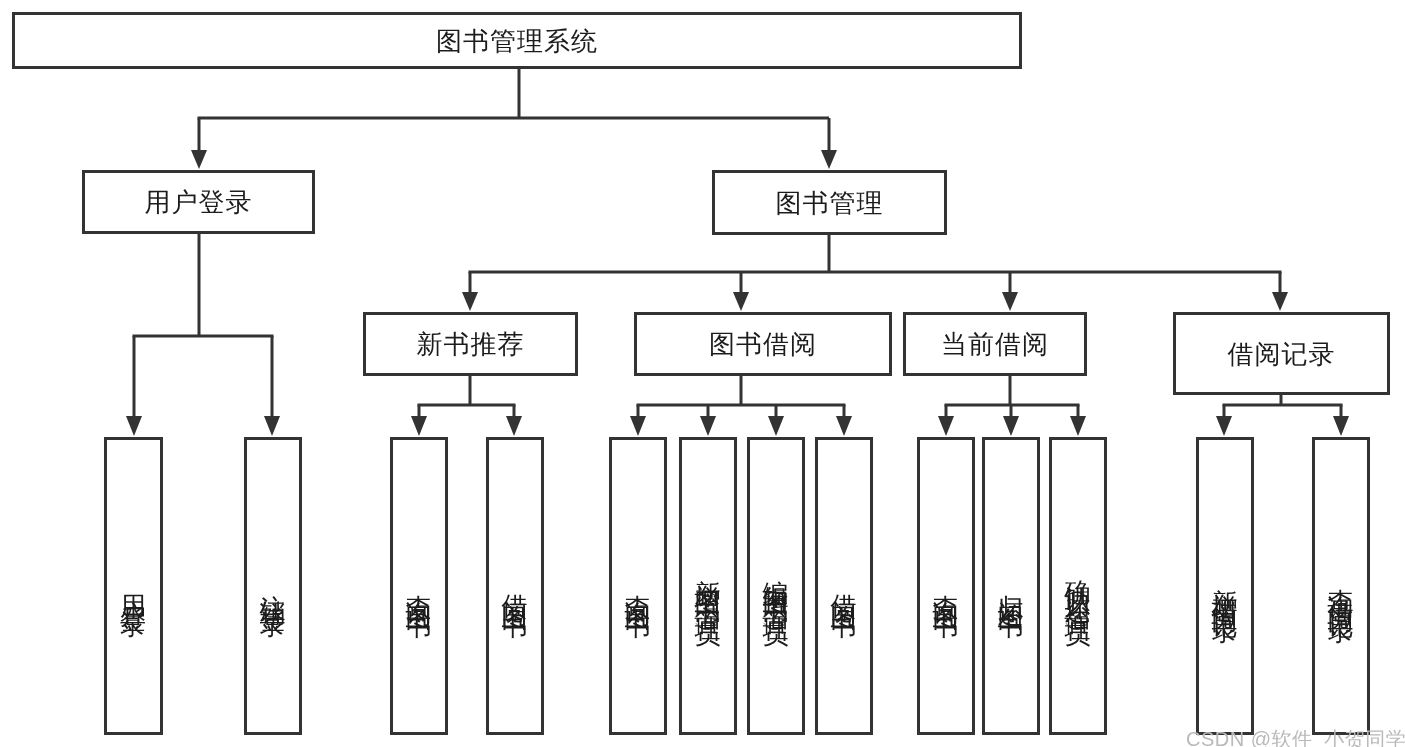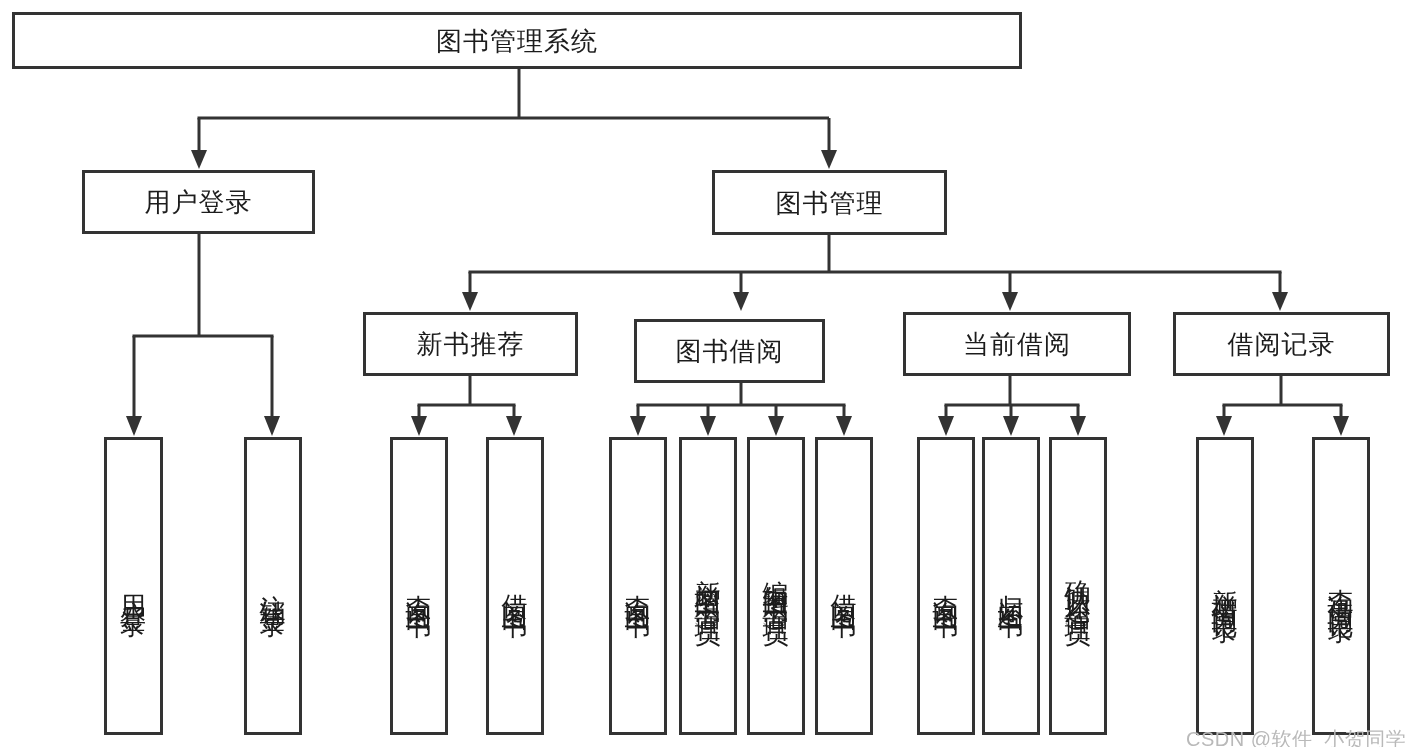--- a/index.html
+++ b/index.html
@@ -148,27 +148,27 @@
   <div class="box" style="left:82px; top:170px; width:233px; height:64px;">
     <span class="hlabel">用户登录</span>
   </div>
   <div class="box" style="left:363px; top:312px; width:215px; height:64px;">
     <span class="hlabel">新书推荐</span>
   </div>
 
   <div class="box" style="left:712px; top:170px; width:235px; height:65px;">
     <span class="hlabel">图书管理</span>
   </div>
-  <div class="box" style="left:634px; top:312px; width:191px; height:64px;margin-top:7px;">
+  <div class="box" style="left:634px; top:312px; width:258px; height:64px;">
     <span class="hlabel">图书借阅</span>
   </div>
-  <div class="box" style="left:903px; top:312px; width:228px; height:64px;">
+  <div class="box" style="left:903px; top:312px; width:184px; height:64px;">
     <span class="hlabel">当前借阅</span>
   </div>
-  <div class="box" style="left:1173px; top:312px; width:217px; height:64px;">
+  <div class="box" style="left:1173px; top:312px; width:217px; height:83px;">
     <span class="hlabel">借阅记录</span>
   </div>
 
   <div class="box leaf" style="left:104px; top:437px; width:59px; height:298px;">
     <span class="vlabel">用户登录</span>
   </div>
   <div class="box leaf" style="left:244px; top:437px; width:58px; height:298px;">
     <span class="vlabel">注销登录</span>
   </div>
 

